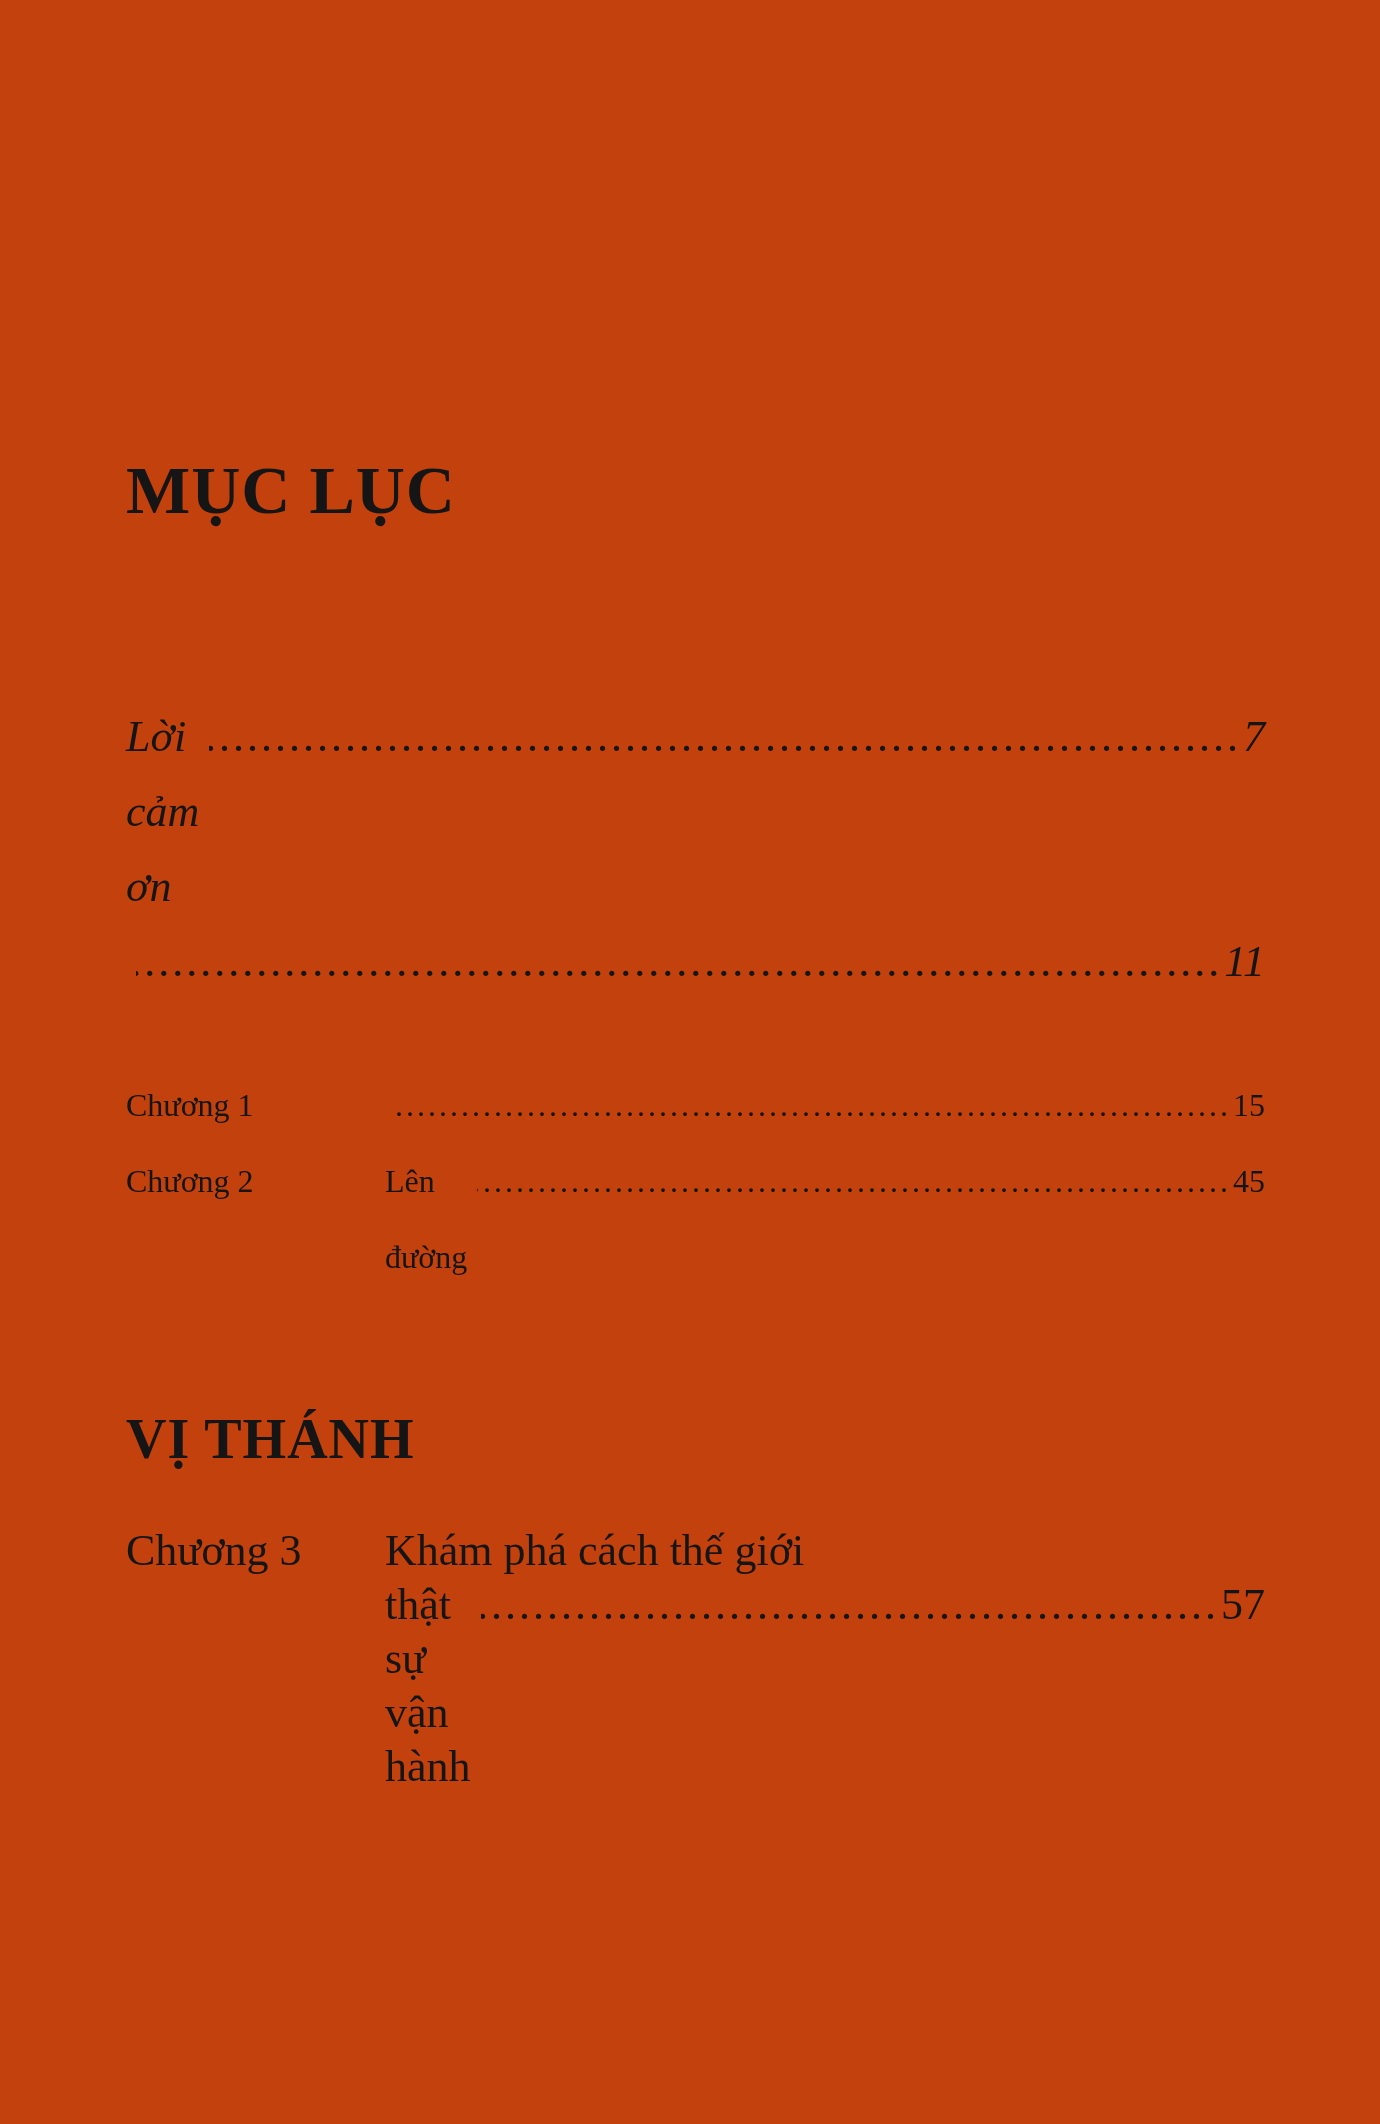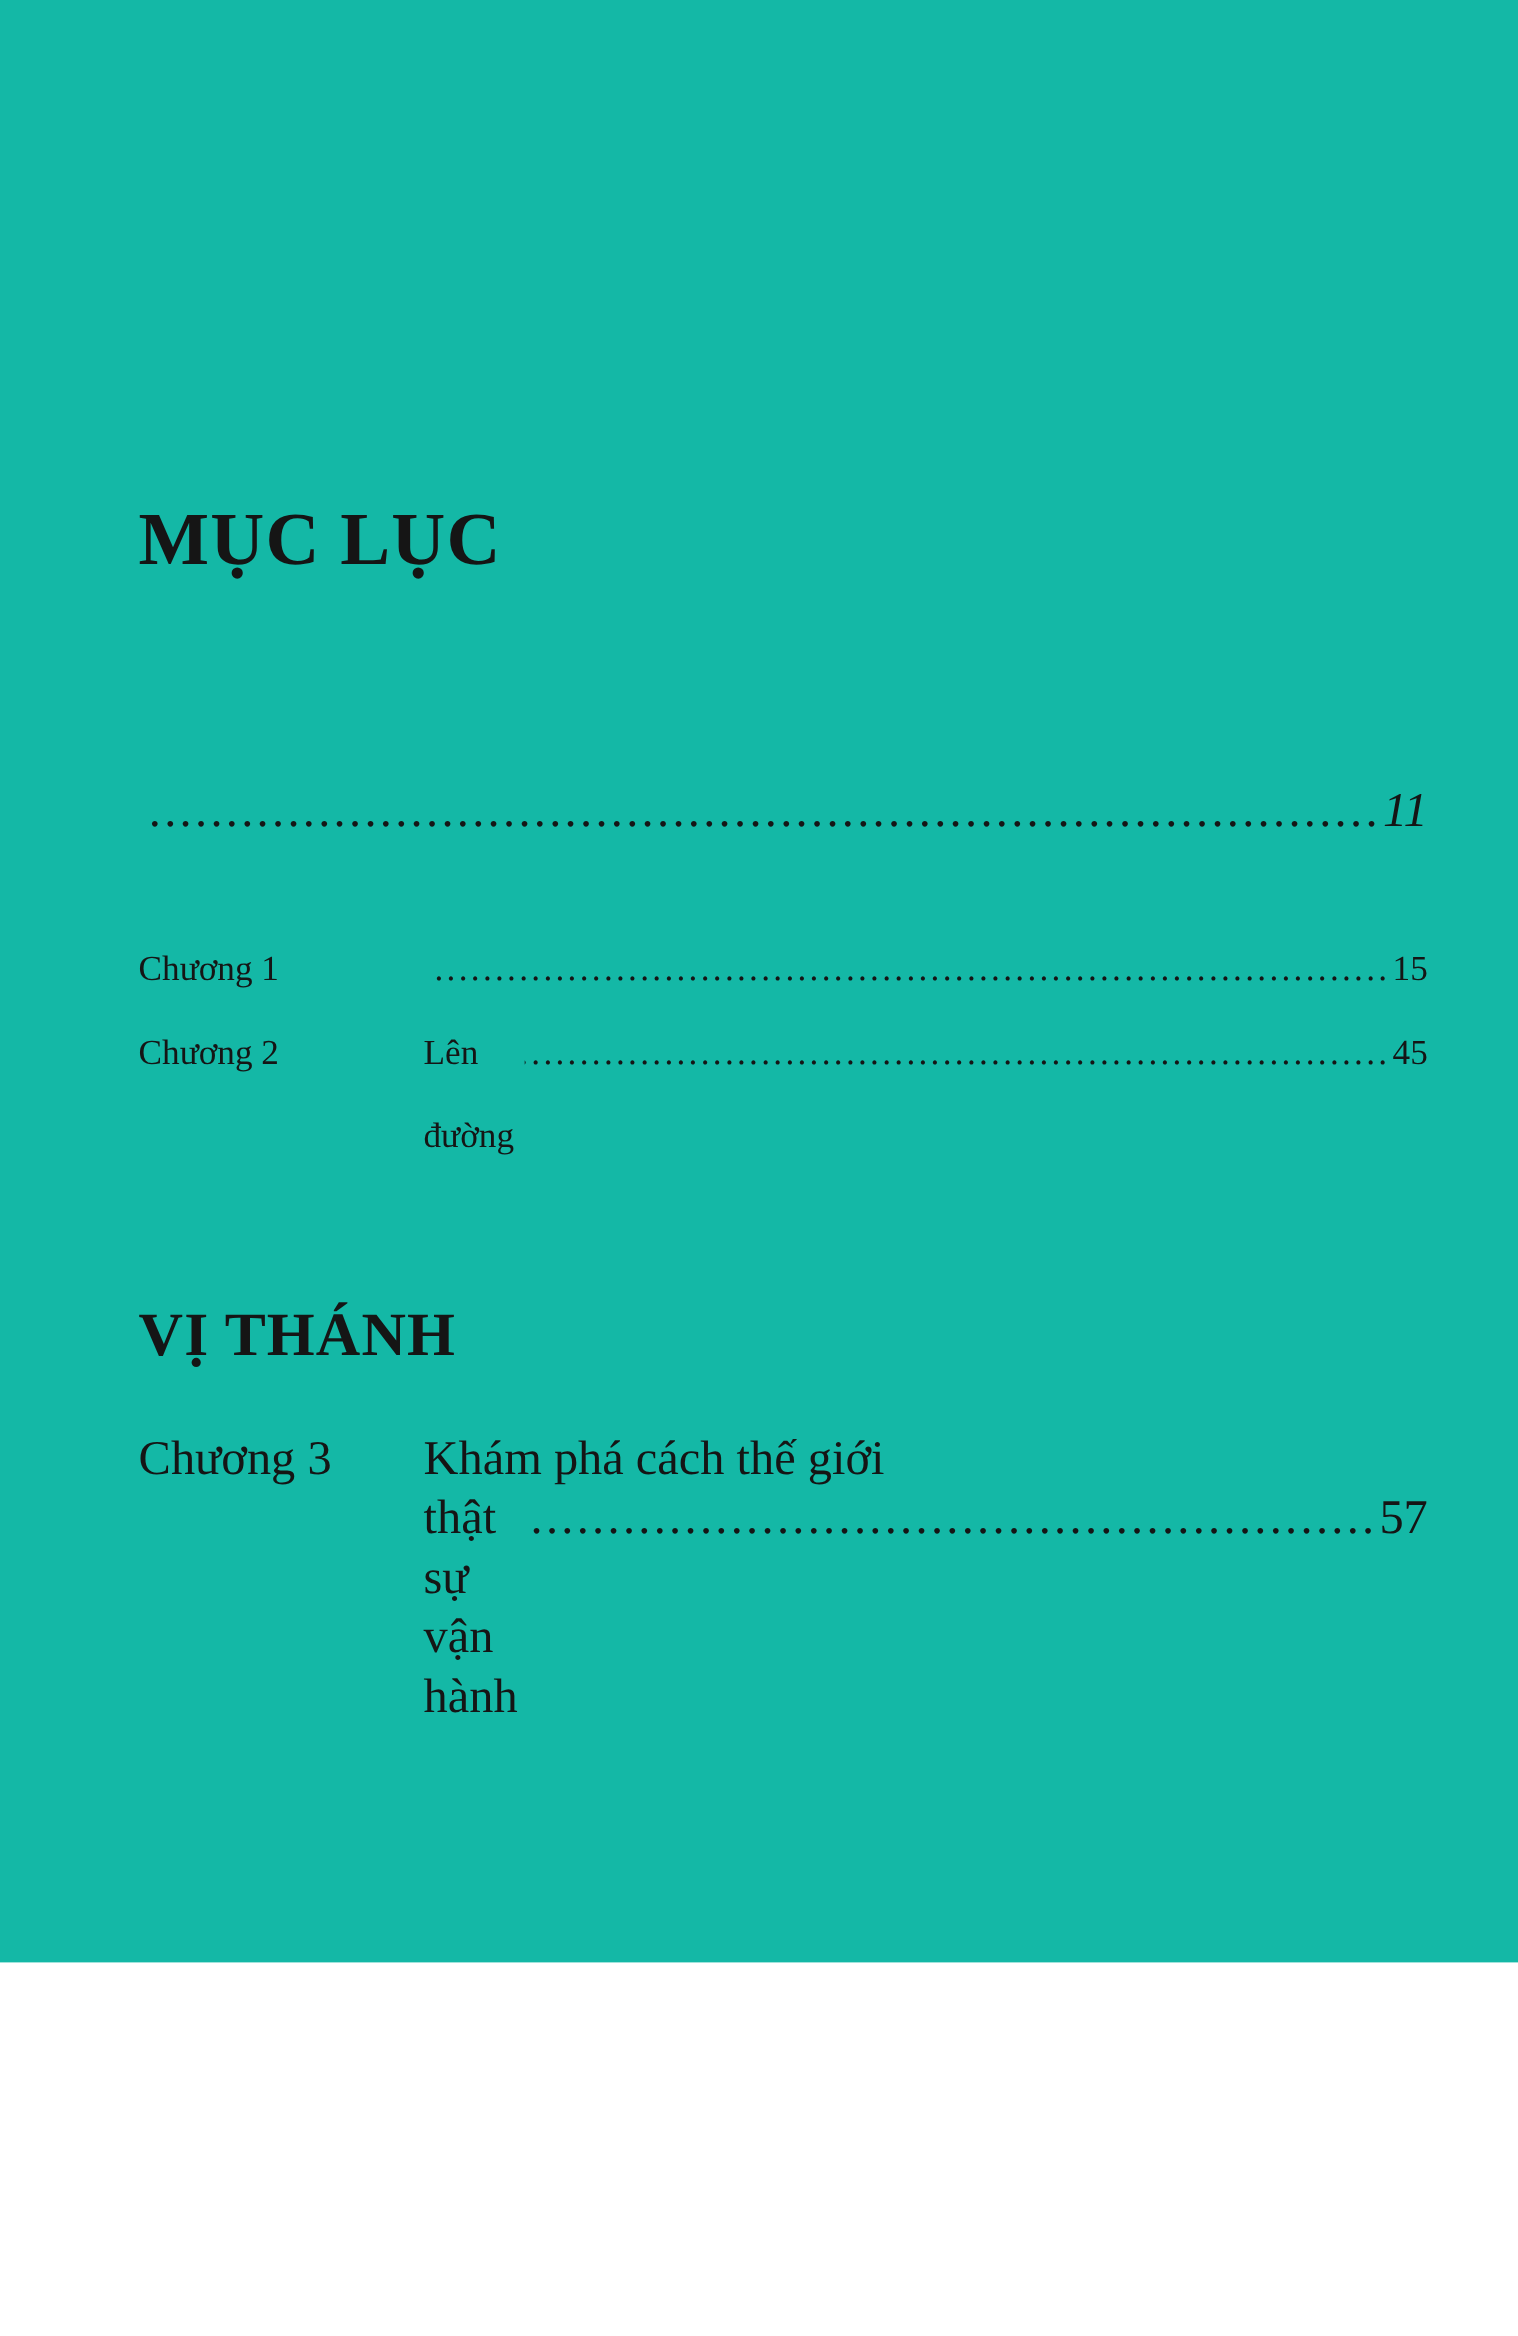--- a/index.html
+++ b/index.html
@@ -4,24 +4,24 @@
 <style>
   html,body{margin:0;padding:0;}
   body{
     width:1380px;height:2124px;
     background:#ffffff;
     font-family:"Liberation Serif","DejaVu Serif",serif;
     color:#151515;
   }
   .page{
     box-sizing:border-box;
-    width:1380px;height:1784px;
-    padding:410px 82px 0 126px;
+    width:1380px;height:2124px;
+    padding:410px 115px 0 126px;
     overflow:hidden;
-    background:#14b8a6;
+    background:#c2410c;
   }
   .page-title{
     font-size:68px;line-height:68px;font-weight:700;letter-spacing:1px;
   }
   
   .front-matter{margin-top:175px;}
   .fm-row{
     display:flex;align-items:baseline;
     font-style:italic;font-size:44px;line-height:75px;
   }
@@ -61,20 +61,25 @@
 </style>
 </head>
 <body>
 
 <div class="page">
 
   <h1 class="page-title">MỤC LỤC</h1>
 
   <div class="front-matter">
     <div class="fm-row">
+      <span>Lời cảm ơn</span>
+      <span class="leader"></span>
+      <span class="pg">7</span>
+    </div>
+    <div class="fm-row">
       <span class="leader"></span>
       <span class="pg">11</span>
     </div>
   </div>
 
   <div class="part1">
     <div class="p1-row">
       <span class="ch-label">Chương 1</span>
       <span class="leader"></span>
       <span class="pg">15</span>

